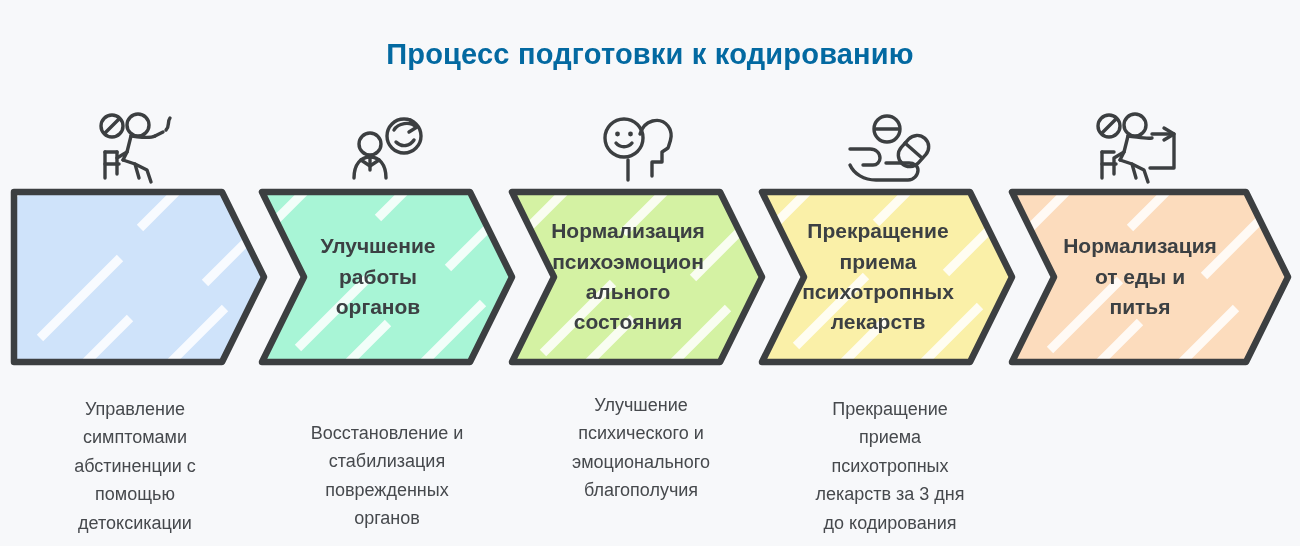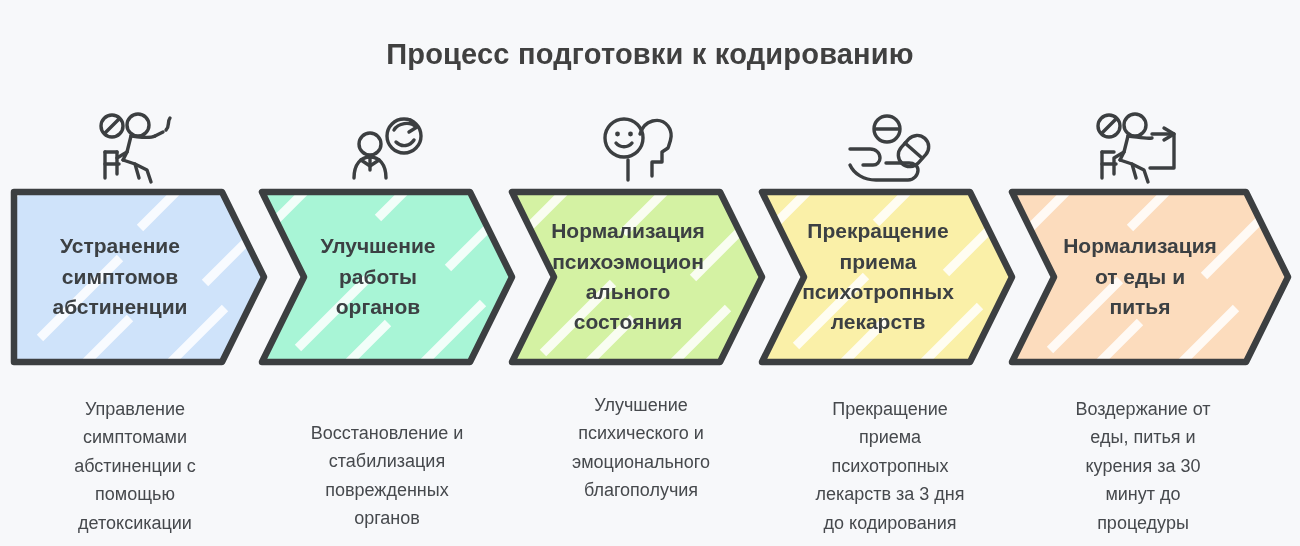--- a/index.html
+++ b/index.html
@@ -17,21 +17,21 @@
 
   
   #page-title {
     position: absolute;
     top: 38px;
     left: 0;
     width: 1300px;
     text-align: center;
     font-size: 29px;
     font-weight: bold;
-    color: #404040;
+    color: #0369a1;
     letter-spacing: .2px;
   }
 
   
   #flow {
     position: absolute;
     top: 108px;
     left: 0;
     width: 1300px;
     height: 270px;
@@ -160,23 +160,20 @@
             <line x1="-20" y1="30" x2="40" y2="-30"></line>
             <line x1="30" y1="150" x2="110" y2="70"></line>
             <line x1="130" y1="40" x2="185" y2="-15"></line>
             <line x1="150" y1="185" x2="215" y2="120"></line>
             <line x1="60" y1="190" x2="120" y2="130"></line>
             <line x1="195" y1="95" x2="250" y2="40"></line>
           </g>
         </g>
         <path d="M4,4 H212 L254,89 L212,174 H4 Z" fill="none" stroke="#3c3f41" stroke-width="6.5" stroke-linejoin="round"></path>
       </svg>
-      <div class="chev-label">Устранение
-симптомов
-абстиненции</div>
     </div>
   </div>
 
   <div class="step s1">
     <div class="icon-wrap">
       <svg width="80" height="74" viewBox="0 0 80 74" fill="none" stroke="#3c3f41" stroke-width="3.4" stroke-linecap="round" stroke-linejoin="round">
         <circle cx="22" cy="32" r="11"></circle>
         <path d="M6 66 C6 52 13 45 22 45 C31 45 38 52 38 66"></path>
         <path d="M22 45 L22 58"></path>
         <path d="M13 48 L22 54 L31 48"></path>
@@ -346,18 +343,13 @@
 органов</div>
   <div class="caption c2">Улучшение
 психического и
 эмоционального
 благополучия</div>
   <div class="caption c3">Прекращение
 приема
 психотропных
 лекарств за 3 дня
 до кодирования</div>
-  <div class="caption c4">Воздержание от
-еды, питья и
-курения за 30
-минут до
-процедуры</div>
 </div>
 
 </body></html>

